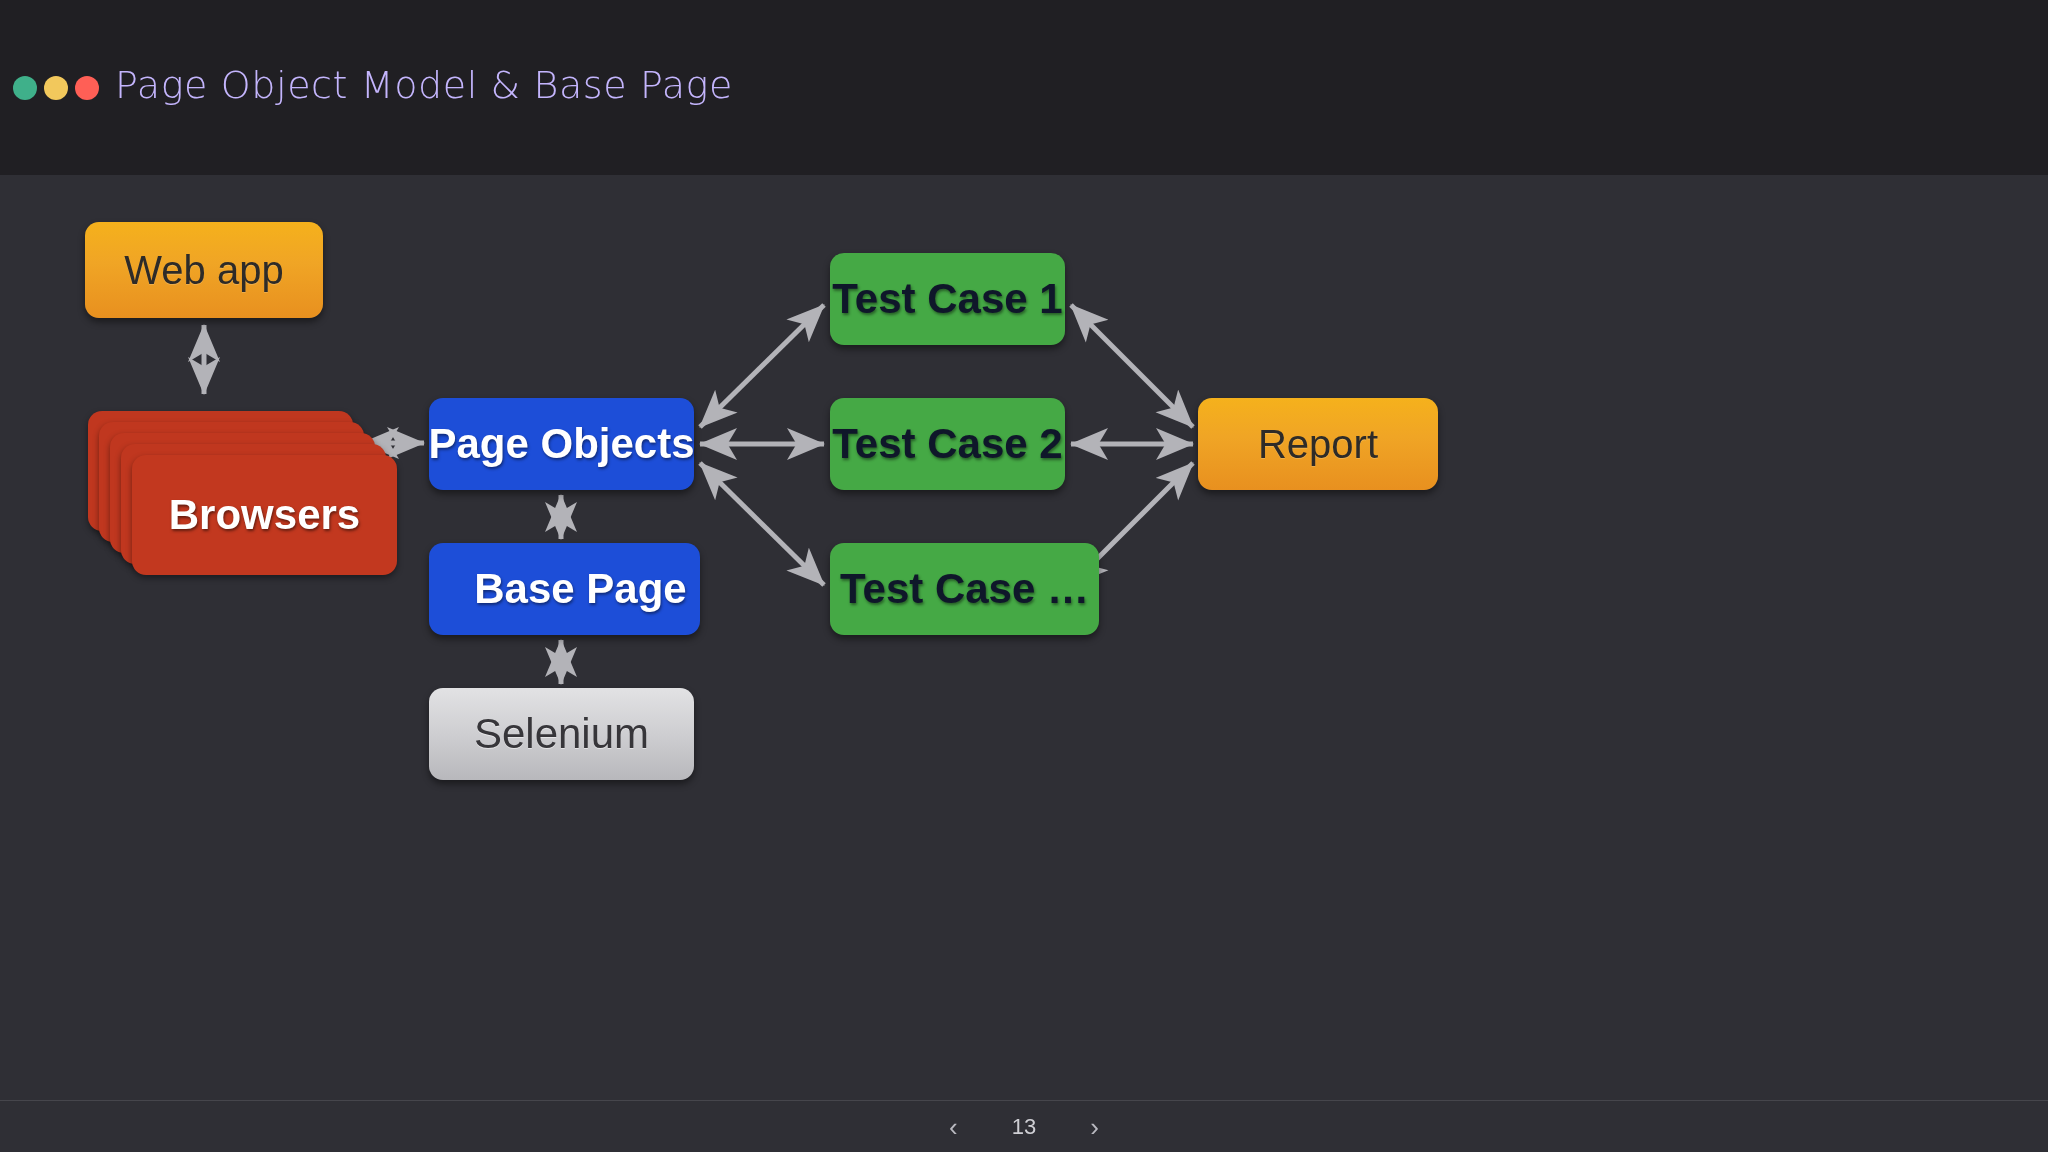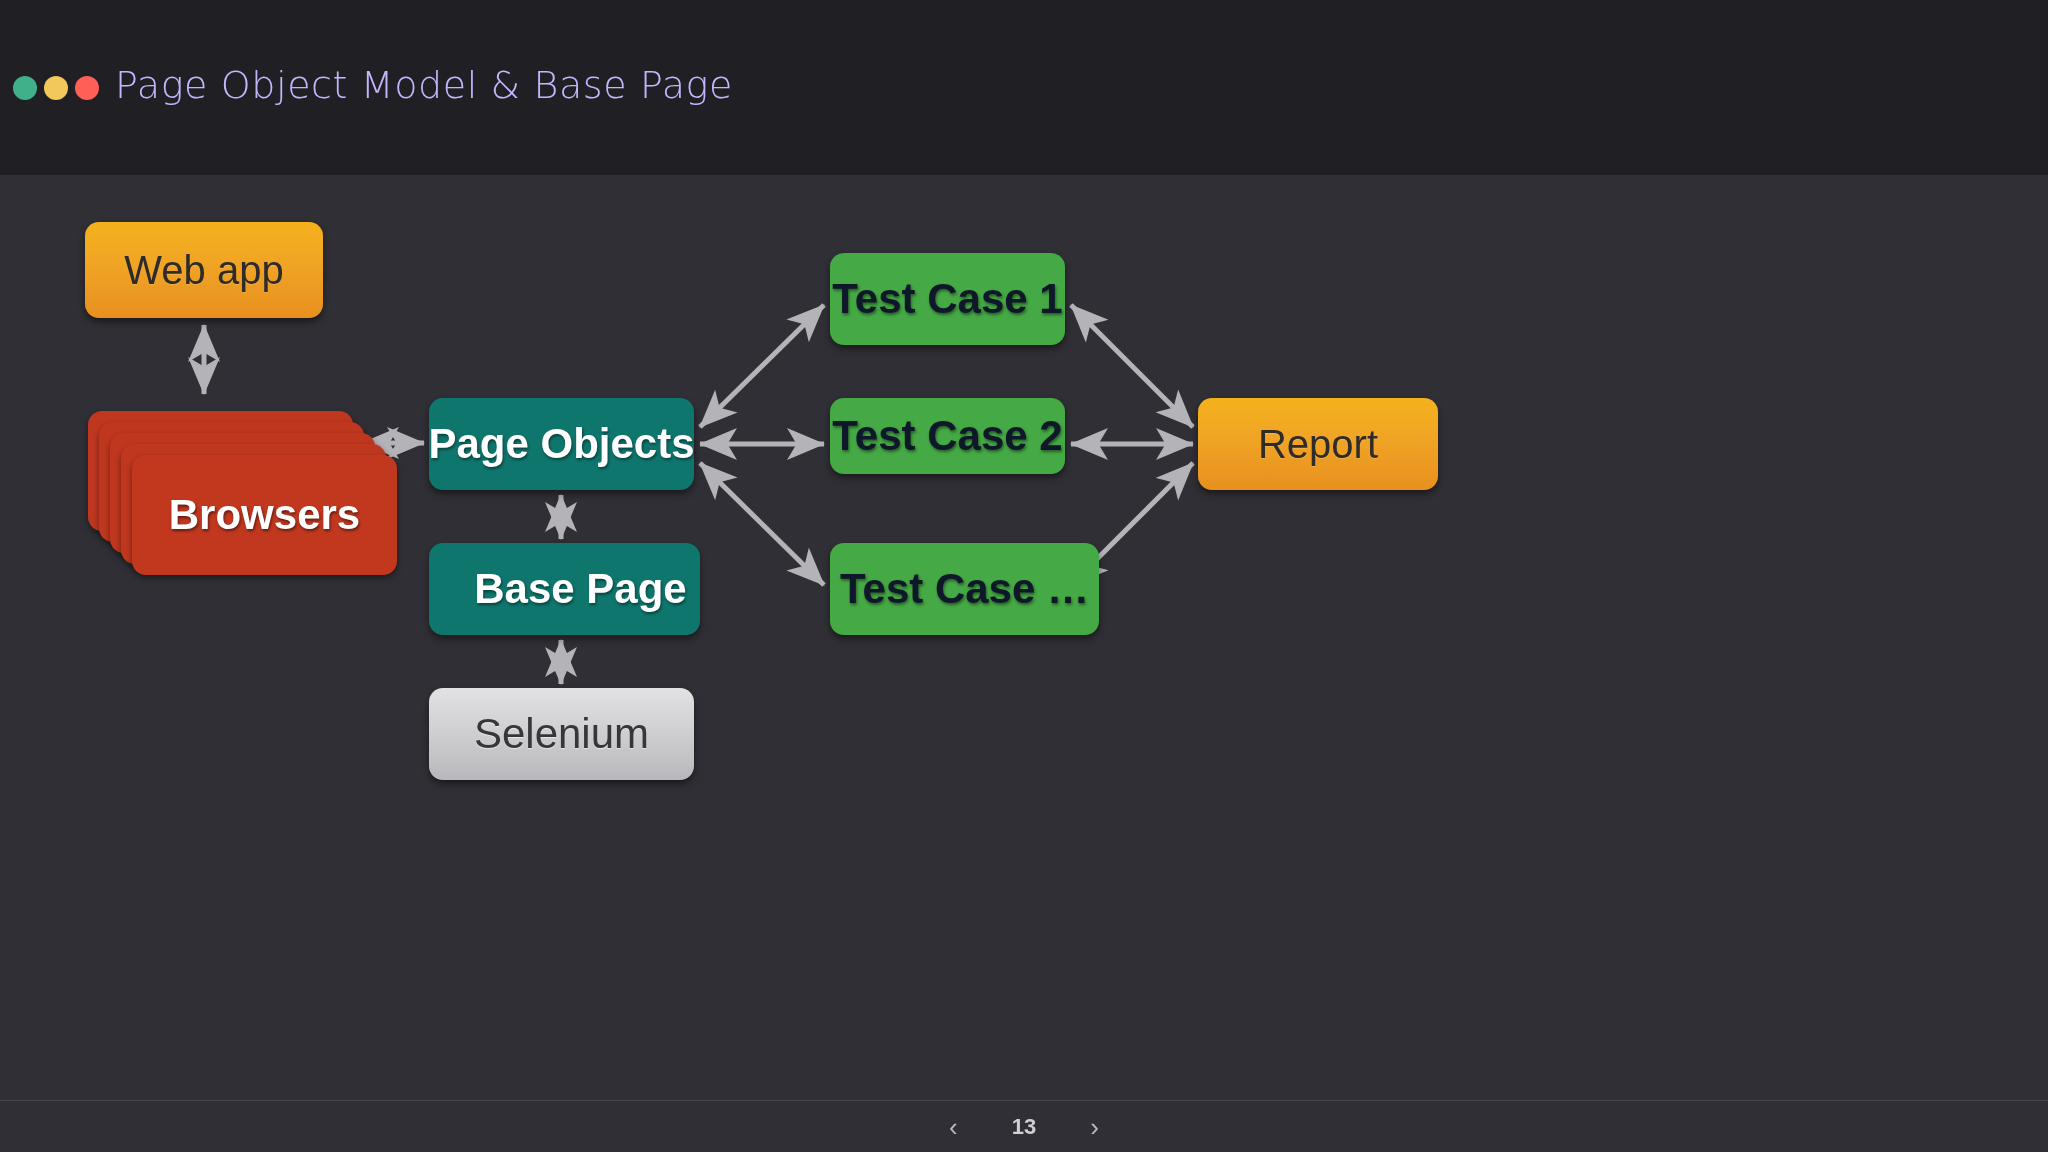--- a/index.html
+++ b/index.html
@@ -38,21 +38,21 @@
     box-shadow: 0 4px 7px rgba(0,0,0,.45);
   }
   .node .lbl { white-space: nowrap; }
 
   .node.amber {
     background: linear-gradient(180deg, #f5b11c 0%, #f0a525 42%, #e8901f 100%);
     color: #2e2b28;
   }
   .node.amber .lbl { font-size: 40px; font-weight: 400; text-shadow: 0 1px 0 rgba(255,255,255,.18); }
 
-  .node.blue { background: #0f766e; color: #fff; text-align: center; }
+  .node.blue { background: #1d4ed8; color: #fff; text-align: center; }
   .node.blue .lbl { font-size: 42px; font-weight: 600; text-shadow: 1px 2px 3px rgba(0,0,0,.45); }
 
   .node.green { background: #45a945; color: #0f172a; }
   .node.green .lbl { font-size: 42px; font-weight: 600; text-shadow: 1px 2px 3px rgba(0,0,0,.45); }
 
   .node.silver {
     background: linear-gradient(180deg, #e2e2e4 0%, #cfcfd2 48%, #b8b8bc 100%);
     color: #37363a;
   }
   .node.silver .lbl { font-size: 42px; font-weight: 500; text-shadow: 0 1px 0 rgba(255,255,255,.5); }
@@ -75,21 +75,21 @@
   
   .footer {
     position: absolute; left: 0; top: 1100px; width: 2048px; height: 52px;
     border-top: 1px solid #46464c;
     display: flex; align-items: center; justify-content: center; gap: 46px;
   }
   .nav-arrow {
     font-size: 26px; color: #b9b9c0; line-height: 1;
     padding: 4px 8px; user-select: none;
   }
-  .page-num { font-size: 22px; color: #cfcfd4; font-weight: 700; }
+  .page-num { font-size: 22px; color: #cfcfd4; font-weight: 400; }
 </style>
 </head>
 <body>
 
 <div id="app">
 
   <div class="titlebar">
     <div class="dots">
       <span class="dot green"></span>
       <span class="dot yellow"></span>
@@ -153,21 +153,21 @@
     </div>
 
     <div class="node silver" style="left:429px; top:513px; width:265px; height:92px;">
       <span class="lbl">Selenium</span>
     </div>
 
     <div class="node green" style="left:830px; top:78px; width:235px; height:92px;">
       <span class="lbl">Test Case 1</span>
     </div>
 
-    <div class="node green" style="left:830px; top:223px; width:235px; height:76px;">
+    <div class="node green" style="left:830px; top:223px; width:235px; height:92px;">
       <span class="lbl">Test Case 2</span>
     </div>
 
     <div class="node green" style="left:830px; top:368px; width:269px; height:92px;">
       <span class="lbl">Test Case …</span>
     </div>
 
     <div class="node amber" style="left:1198px; top:223px; width:240px; height:92px;">
       <span class="lbl">Report</span>
     </div>

